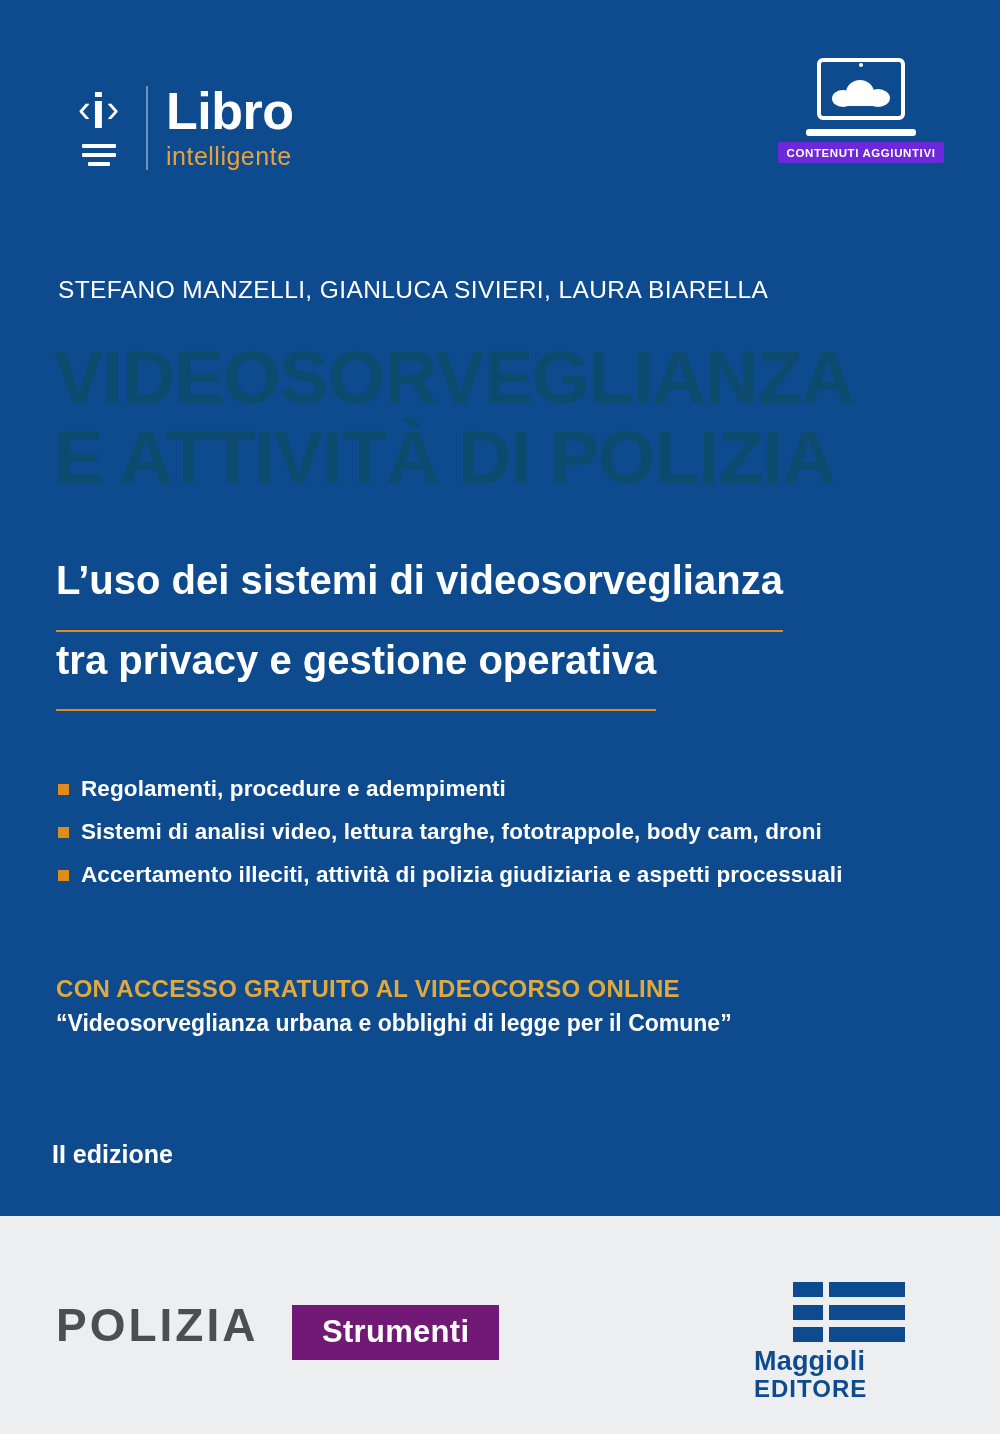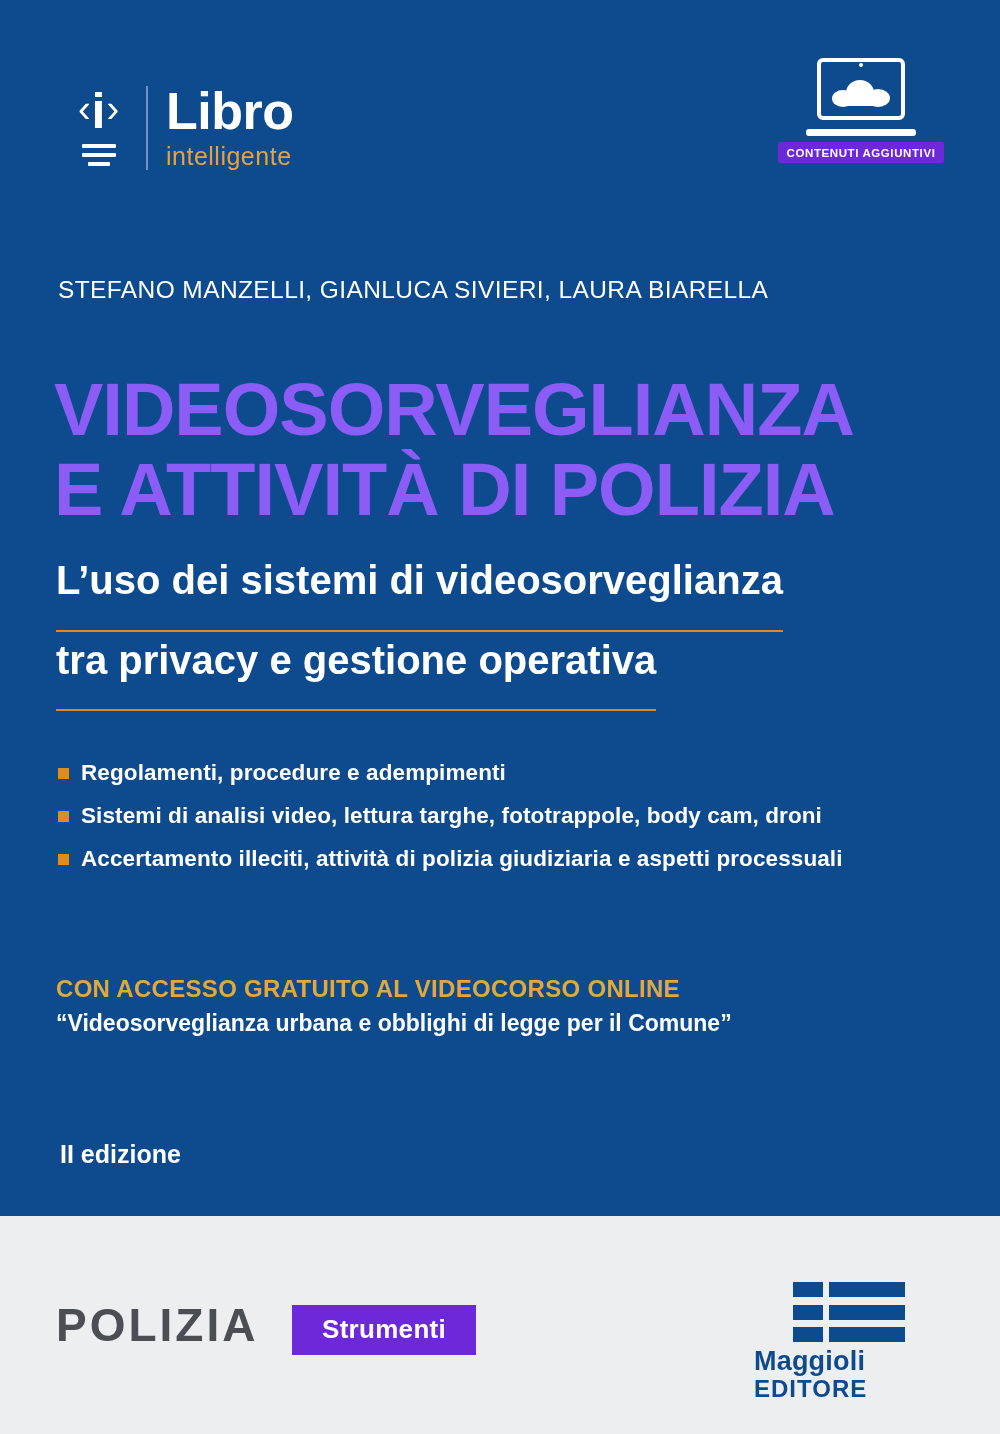--- a/index.html
+++ b/index.html
@@ -195,26 +195,25 @@
     letter-spacing: 0.4px;
     font-weight: normal;
   }
 
   
   .title {
     position: absolute;
     left: 54px;
     top: 338px;
     width: 900px;
-    color: #8b5cf6;
+    color: #0c4a6e;
     font-size: 74px;
     font-weight: bold;
     line-height: 1.08;
     letter-spacing: -1px;
-    margin-top: 32px;
   }
   .title .l2 { display: block; }
 
   
   .subtitle {
     position: absolute;
     left: 56px;
     top: 552px;
     width: 860px;
     color: #ffffff;
@@ -225,21 +224,21 @@
   .subtitle span.u {
     border-bottom: 2px solid #e08c1b;
     padding-bottom: 20px;
     display: inline-block;
   }
 
   
   .bullets {
     position: absolute;
     left: 58px;
-    top: 760px;
+    top: 776px;
     width: 880px;
   }
   .bullet {
     display: flex;
     align-items: baseline;
     margin-bottom: 17px;
     color: #ffffff;
     font-size: 22.5px;
     font-weight: bold;
     letter-spacing: 0.1px;
@@ -270,44 +269,44 @@
   .videocorso-sub {
     color: #ffffff;
     font-size: 23px;
     font-weight: bold;
     margin-top: 7px;
   }
 
   
   .edizione {
     position: absolute;
-    left: 60px;
+    left: 52px;
     top: 1140px;
     color: #ffffff;
     font-size: 25px;
     font-weight: bold;
   }
 
   
   .polizia {
     position: absolute;
     left: 56px;
     top: 1298px;
     color: #4b4f54;
     font-size: 46px;
     font-weight: bold;
     letter-spacing: 3px;
   }
   .strumenti {
     position: absolute;
     left: 292px;
     top: 1305px;
-    background: #6d28d9;
-    color: #ffffff;
-    font-size: 26px;
+    background: #701a75;
+    color: #ffffff;
+    font-size: 31px;
     font-weight: bold;
     padding: 9px 30px 10px 30px;
     letter-spacing: 0.3px;
   }
 
   
   .maggioli {
     position: absolute;
     right: 56px;
     top: 1282px;

